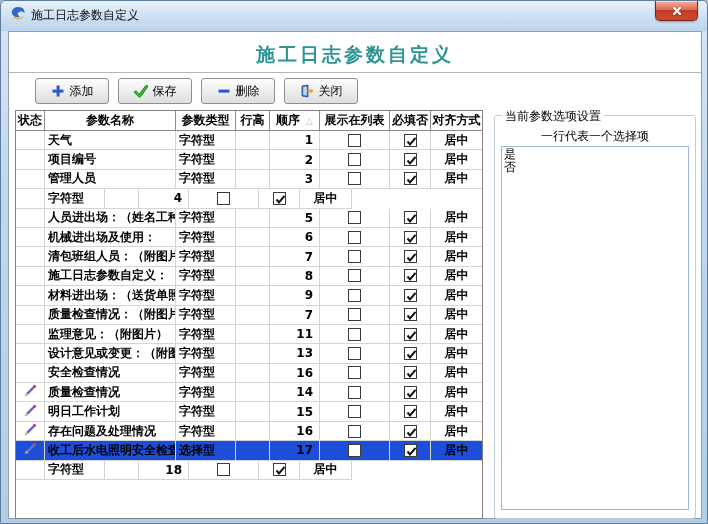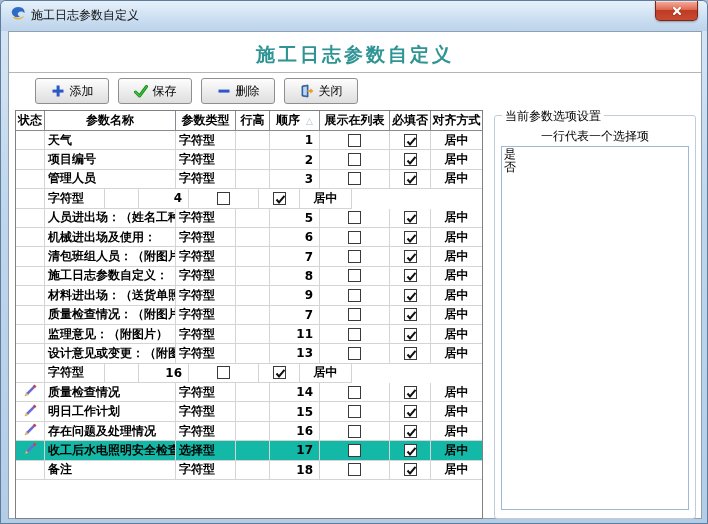--- a/index.html
+++ b/index.html
@@ -33,21 +33,21 @@
     border:1px solid #8E8F8F;border-radius:3px;font-size:12px;color:#000;cursor:pointer;
     font-family:"DejaVu Sans","Liberation Sans",sans-serif;}
   .tb .ico{display:inline-flex;width:14px;height:14px;}
 
   
   .grid{position:absolute;left:6px;top:78px;width:468px;height:409px;
     border:1px solid #808080;background:#fff;overflow:hidden;font-size:12px;}
   .g-row{display:flex;width:100%;font-weight:bold;}
   .g-row.hdr{height:20px;}
   .g-row.body{height:19.4px;}
-  .g-row.body.selected{background:#14b8a6;}
+  .g-row.body.selected{background:#1d4ed8;}
   .cell{flex:none;display:flex;align-items:center;overflow:hidden;white-space:nowrap;
     border-right:1px solid #D4D4D4;border-bottom:1px solid #D4D4D4;height:100%;}
   .hdr .cell{border-right:1px solid #888C90;border-bottom:1px solid #888C90;
     justify-content:center;color:#000;}
   .cell.c-left{justify-content:flex-start;padding-left:3px;}
   .cell.c-right{justify-content:flex-end;padding-right:6px;}
   .cell.c-center{justify-content:center;}
   .sort-tri{font-size:9px;color:#A8BCD2;margin-left:6px;}
 
   .cb{display:inline-block;width:13px;height:13px;border:1px solid #3A3A3A;background:#fff;position:relative;}
@@ -373,20 +373,21 @@
             <span class="cb">
               <svg viewBox="0 0 13 13" width="13" height="13">
                 <path d="M2.5 6.5 L5 9.5 L10.5 2.8" fill="none" stroke="#111" stroke-width="2"></path>
               </svg>
             </span>
           </div>
           <div class="cell c-center" style="width: 52px;">居中</div>
         </div>
         <div class="g-row body">
           <div class="cell c-center" style="width: 29px;"></div>
+          <div class="cell c-left" style="width: 131px;">安全检查情况</div>
           <div class="cell c-left" style="width: 60px;">字符型</div>
           <div class="cell c-center" style="width: 34px;"></div>
           <div class="cell c-right" style="width: 50px;">16</div>
           <div class="cell c-center" style="width: 70px;">
             <span class="cb"></span>
           </div>
           <div class="cell c-center" style="width: 41px;">
             <span class="cb">
               <svg viewBox="0 0 13 13" width="13" height="13">
                 <path d="M2.5 6.5 L5 9.5 L10.5 2.8" fill="none" stroke="#111" stroke-width="2"></path>
@@ -486,21 +487,20 @@
             <span class="cb">
               <svg viewBox="0 0 13 13" width="13" height="13">
                 <path d="M2.5 6.5 L5 9.5 L10.5 2.8" fill="none" stroke="#111" stroke-width="2"></path>
               </svg>
             </span>
           </div>
           <div class="cell c-center" style="width: 52px;">居中</div>
         </div>
         <div class="g-row body">
           <div class="cell c-center" style="width: 29px;"></div>
-          <div class="cell c-left" style="width: 131px;">备注</div>
           <div class="cell c-left" style="width: 60px;">字符型</div>
           <div class="cell c-center" style="width: 34px;"></div>
           <div class="cell c-right" style="width: 50px;">18</div>
           <div class="cell c-center" style="width: 70px;">
             <span class="cb"></span>
           </div>
           <div class="cell c-center" style="width: 41px;">
             <span class="cb">
               <svg viewBox="0 0 13 13" width="13" height="13">
                 <path d="M2.5 6.5 L5 9.5 L10.5 2.8" fill="none" stroke="#111" stroke-width="2"></path>

